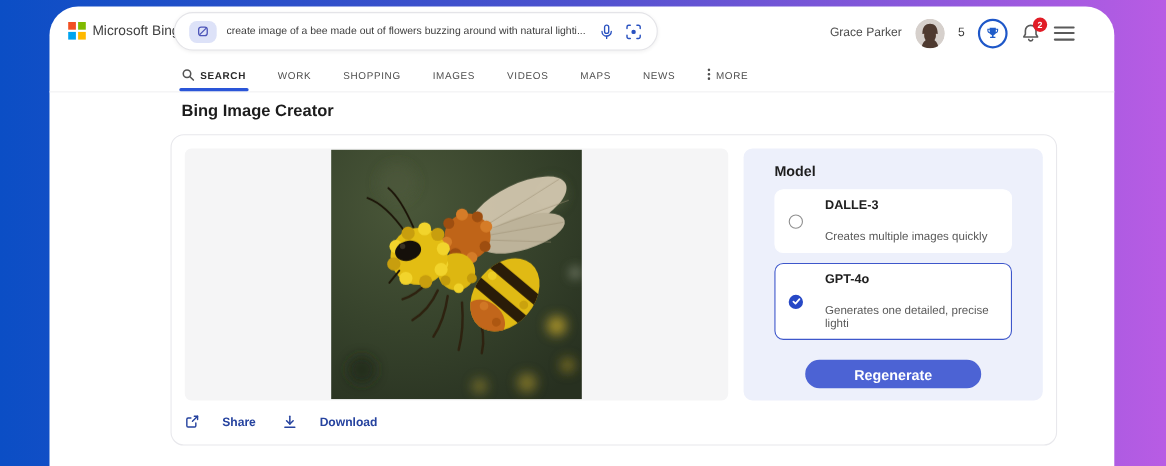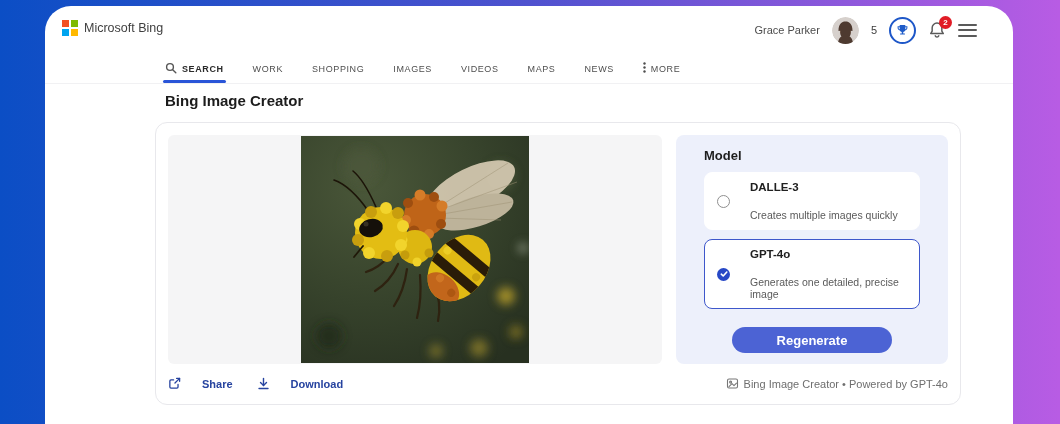--- a/index.html
+++ b/index.html
@@ -103,20 +103,45 @@
     <div class="logo">
       <span class="ms-squares">
         <i class="sq1"></i>
           <i class="sq2"></i>
           <i class="sq3"></i>
           <i class="sq4"></i>
       </span>
       <span class="logo-text">Microsoft Bing</span>
     </div>
 
+    <div class="search-bar">
+      <span class="prompt-badge">
+        <svg width="11" height="11" viewBox="0 0 11 11" fill="none" stroke="#4d55b8" stroke-width="1.2" stroke-linecap="round">
+          <rect x="1.6" y="1.6" width="7.8" height="7.8" rx="2.2"></rect>
+          <line x1="3" y1="8" x2="8" y2="3"></line>
+        </svg>
+      </span>
+      <input class="search-text" readonly="" value="create image of a bee made out of flowers buzzing around with natural lighti..." style="">
+      <span class="sb-icon">
+        <svg width="15" height="16" viewBox="0 0 16 16" fill="none" stroke="#2a52c0" stroke-width="1.3" stroke-linecap="round">
+          <rect x="6" y="1.5" width="4" height="8" rx="2"></rect>
+          <path d="M3.5 7.5a4.5 4.5 0 0 0 9 0"></path>
+          <line x1="8" y1="12.3" x2="8" y2="14.3"></line>
+        </svg>
+      </span>
+      <span class="sb-icon">
+        <svg width="16" height="16" viewBox="0 0 16 16" fill="none" stroke="#2a52c0" stroke-width="1.3" stroke-linecap="round">
+          <path d="M2 5V3.5A1.5 1.5 0 0 1 3.5 2H5"></path>
+          <path d="M11 2h1.5A1.5 1.5 0 0 1 14 3.5V5"></path>
+          <path d="M14 11v1.5a1.5 1.5 0 0 1-1.5 1.5H11"></path>
+          <path d="M5 14H3.5A1.5 1.5 0 0 1 2 12.5V11"></path>
+          <circle cx="8" cy="8" r="2" fill="#2a52c0" stroke="none"></circle>
+        </svg>
+      </span>
+    </div>
 
     <div class="user-cluster">
       <span class="user-name">Grace Parker</span>
       <span class="avatar">
         <svg width="27" height="27" viewBox="0 0 27 27">
           <circle cx="13.5" cy="13.5" r="13.5" fill="#d6d0cc"></circle>
           <ellipse cx="13.5" cy="13.5" rx="5.5" ry="6.5" fill="#c9a183"></ellipse>
           <path d="M6.5 14c0-7 3-9.5 7-9.5s7 2.5 7 9.5l-1.8-.3c.4 3-.2 4.2-1.2 5.8 0 0 3.5 1.8 3.5 7.5h-15c0-5.7 3.5-7.5 3.5-7.5-1-1.6-1.6-2.8-1.2-5.8z" fill="#4e3a30"></path>
         </svg>
       </span>
@@ -302,21 +327,21 @@
       </div>
 
       <div class="option selected">
         <span class="radio checked">
           <svg width="8" height="8" viewBox="0 0 8 8" fill="none" stroke="#fff" stroke-width="1.6" stroke-linecap="round" stroke-linejoin="round">
               <path d="M1.3 4.2 L3.2 6 L6.8 2"></path>
             </svg>
         </span>
         <span>
           <div class="option-name">GPT-4o</div>
-          <div class="option-desc">Generates one detailed, precise image</div>
+          <div class="option-desc">Generates one detailed, precise lighti</div>
         </span>
       </div>
 
       <button class="regenerate">Regenerate</button>
     </div>
 
     <div class="card-footer">
       <div class="actions">
         <span class="action">
           <svg width="13" height="13" viewBox="0 0 14 14" fill="none" stroke="#26439f" stroke-width="1.4" stroke-linecap="round" stroke-linejoin="round">
@@ -328,24 +353,16 @@
         </span>
         <span class="action">
           <svg width="13" height="13" viewBox="0 0 13 13" fill="none" stroke="#26439f" stroke-width="1.4" stroke-linecap="round" stroke-linejoin="round">
             <path d="M6.5 1.5v7"></path>
               <path d="M3.5 5.5l3 3 3-3"></path>
               <path d="M2 11.5h9"></path>
           </svg>
           <span>Download</span>
         </span>
       </div>
-      <span class="credit">
-        <svg width="13" height="13" viewBox="0 0 13 13" fill="none" stroke="#777" stroke-width="1.1" stroke-linecap="round" stroke-linejoin="round">
-          <rect x="1.5" y="2" width="10" height="9" rx="1.5"></rect>
-          <circle cx="4.6" cy="5.1" r="1"></circle>
-          <path d="M3 9.6 L6 6.6 L8 8.6 L10.5 6.1"></path>
-        </svg>
-        <span>Bing Image Creator • Powered by GPT-4o</span>
-      </span>
     </div>
   </div>
 
 </div>
 
 </body></html>

